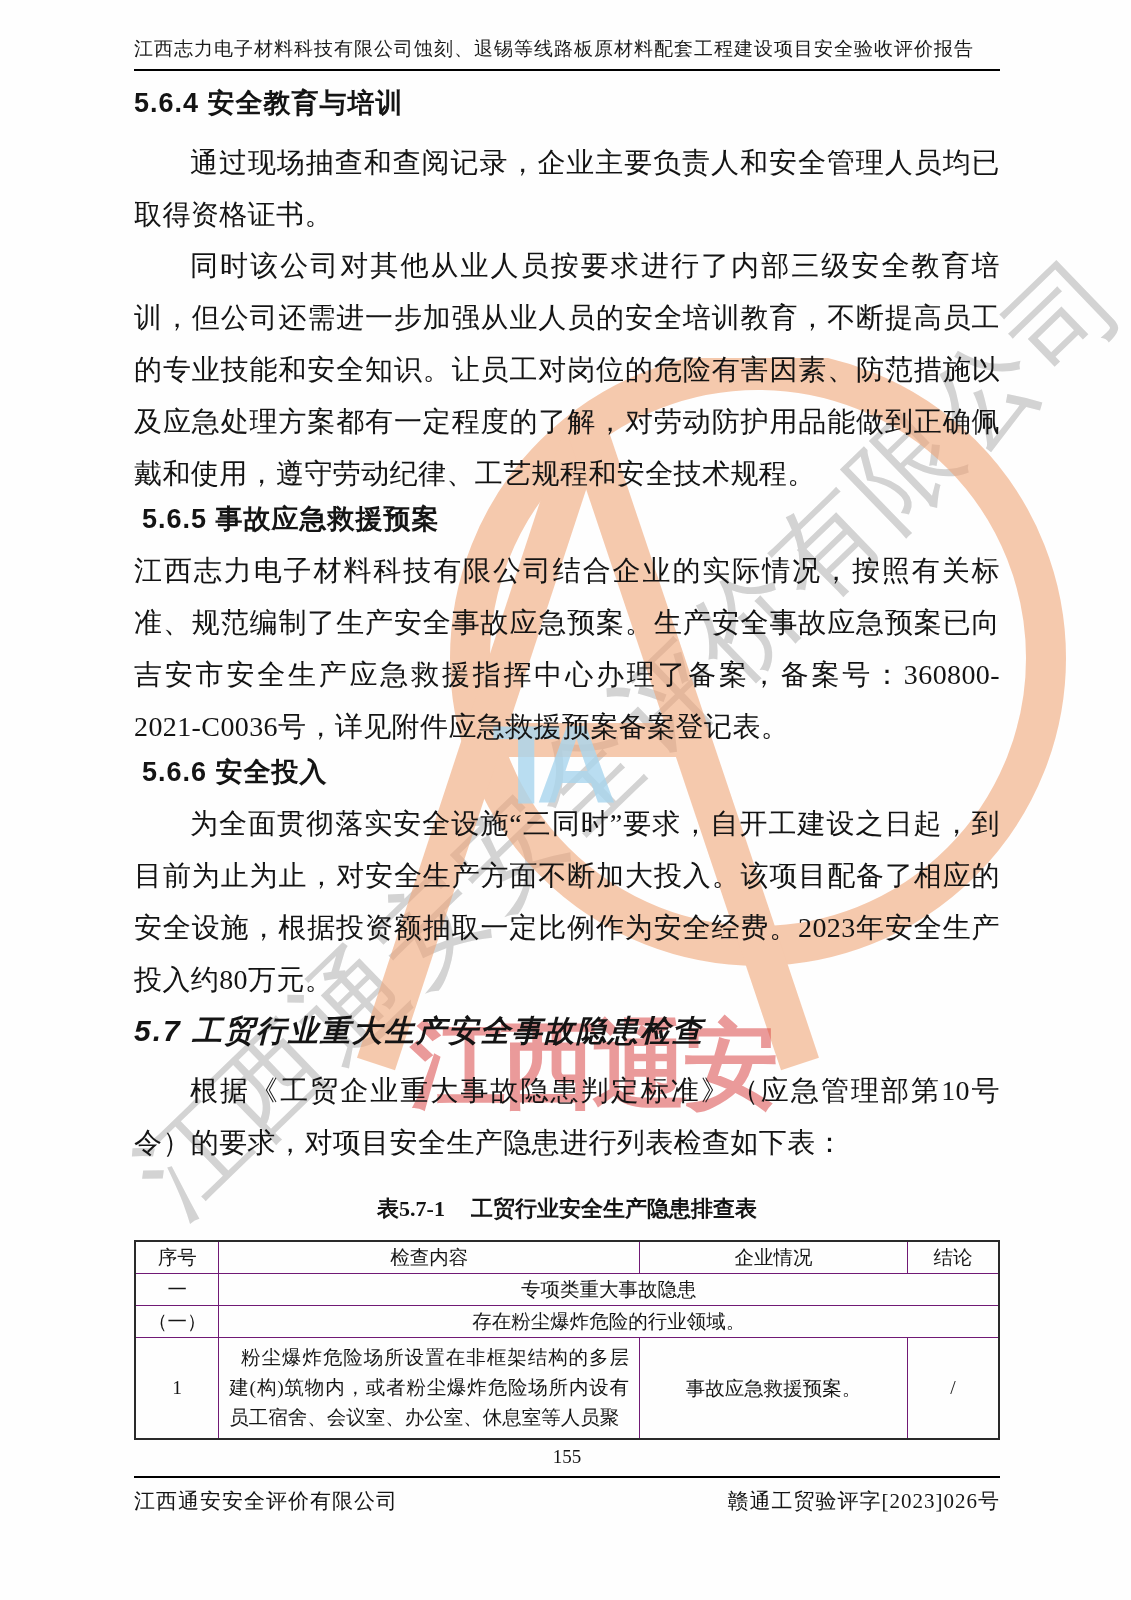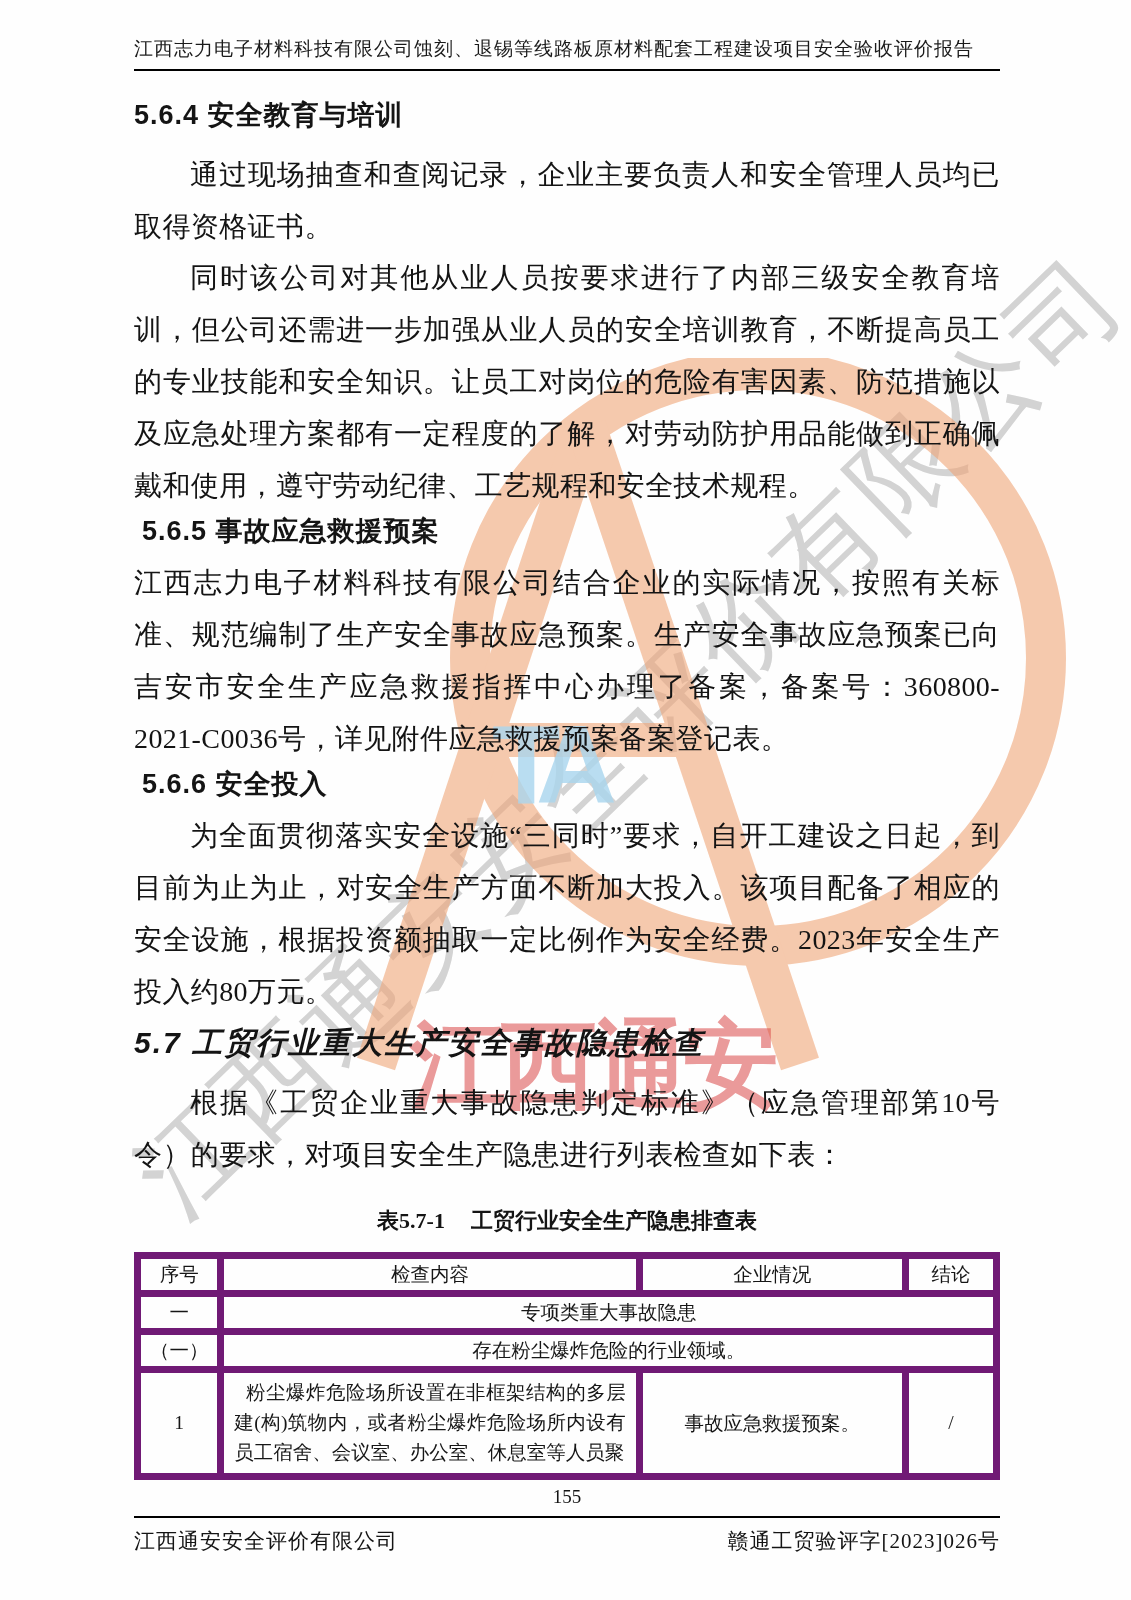--- a/index.html
+++ b/index.html
@@ -38,21 +38,21 @@
   
   .content{position:relative;z-index:2;padding:0 131px 0 134px;}
   .doc-header{
     padding-top:36px;text-align:left;
     font-size:19px;letter-spacing:1px;color:#1a1a1a;
   }
   .header-rule{border-bottom:2.5px solid #000;margin-top:7px;}
   .h-sub{
     font-family:"Liberation Sans", sans-serif;font-weight:bold;
     font-size:27px;line-height:1.4;letter-spacing:1px;
-    margin:26px 0 14px;
+    margin:14px 0 14px;
   }
   .h-sub2{margin:2px 8px 6px;}
   .h-main{
     font-family:Liberation Sans, sans-serif;font-weight:bold;font-style:italic;
     font-size:30px;line-height:1.45;letter-spacing:2px;
     margin:4px 0 12px;
   }
   p.body-p{
     margin:0;font-size:28px;line-height:51.8px;
     text-align:justify;letter-spacing:.4px;
@@ -62,21 +62,21 @@
     margin-top:25px;text-align:center;
     font-weight:bold;font-size:22px;line-height:31px;
   }
   .tbl-caption .cap-label{margin-right:26px;}
   table.check-table{
     width:100%;margin-top:16px;border-collapse:collapse;
     font-size:19.5px;color:#161616;
     border:2px solid #2a2a2a;
   }
   .check-table td{
-    border:7px solid #701a75;text-align:center;
+    border:1px solid #701a75;text-align:center;
     padding:2px 4px;vertical-align:middle;
   }
   .check-table tr.hdr td{height:27px;}
   .check-table tr.cat td{height:26px;}
   .check-table td.cell-content{
     text-align:justify;text-indent:.6em;
     padding:5px 10px;line-height:30px;
   }
   .col-no{width:9.7%;}
   .col-content{width:48.7%;}

